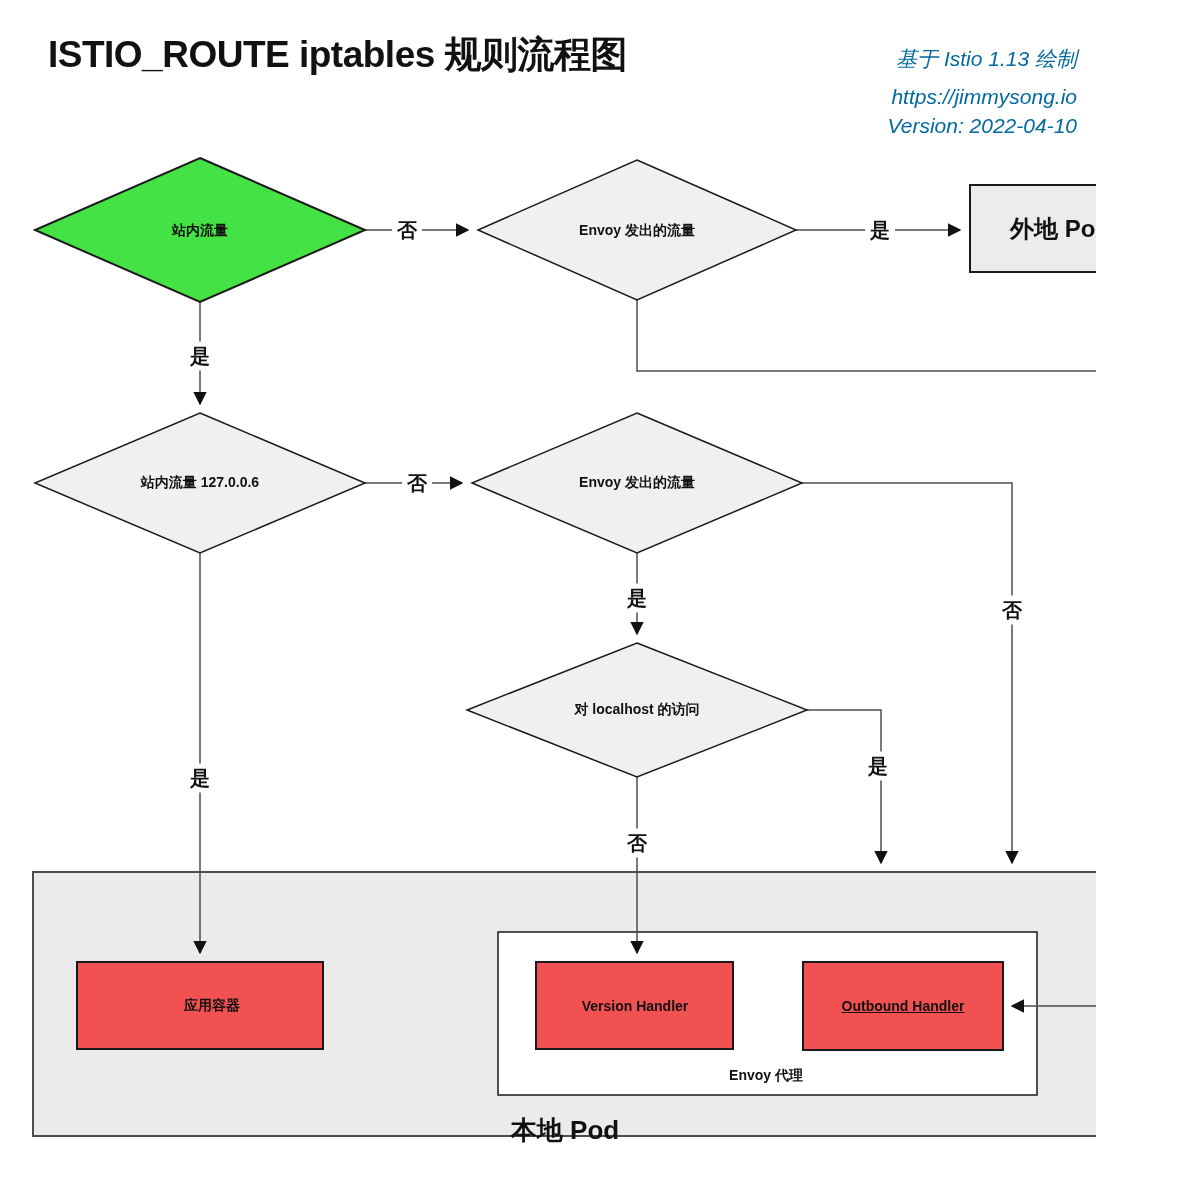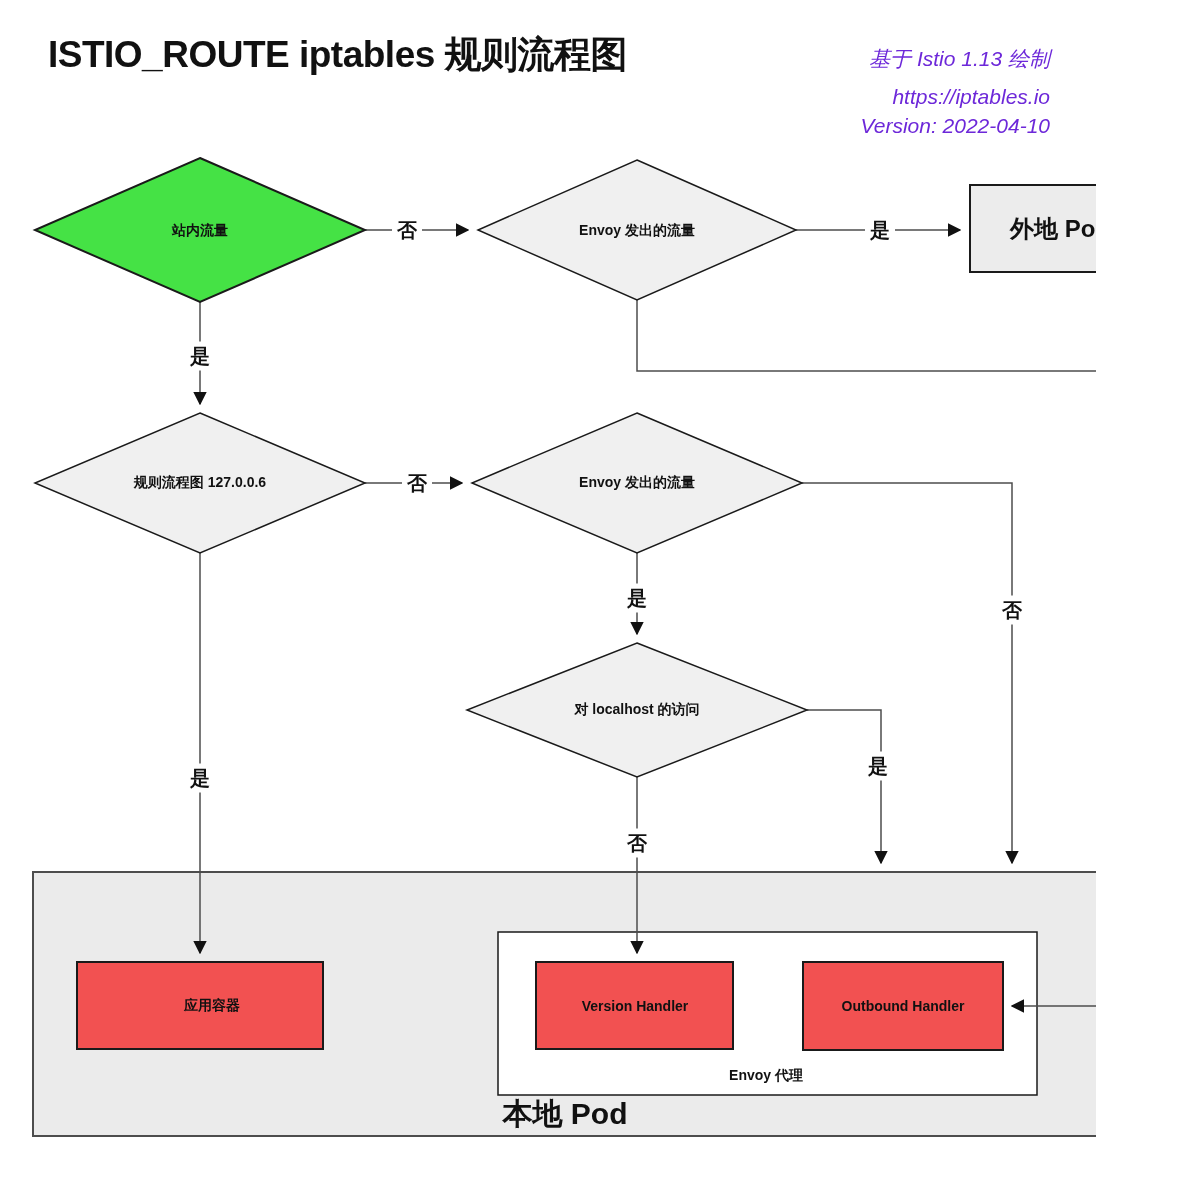--- a/index.html
+++ b/index.html
@@ -1,28 +1,28 @@
 <!DOCTYPE html>
 <html><head>
 <meta charset="utf-8">
 <style>
   html,body{margin:0;padding:0;background:#ffffff;}
   body{font-family:"Liberation Sans","DejaVu Sans",sans-serif;color:#111;}
   .canvas{position:relative;width:1096px;height:1179px;background:#fff;overflow:hidden;}
   .layer{position:absolute;left:0;top:0;width:1200px;height:1179px;}
   .lbl{position:absolute;transform:translate(-50%,-50%);white-space:nowrap;text-align:center;}
   .title{left:48px;top:55px;transform:translate(0,-50%);font-size:37px;font-weight:800;letter-spacing:-0.5px;}
-  .meta{position:absolute;right:46px;text-align:right;font-style:italic;font-size:21px;color:#6d28d9;transform:translate(0,-50%);}
+  .meta{position:absolute;right:19px;text-align:right;font-style:italic;font-size:21px;color:#0369a1;transform:translate(0,-50%);}
   .meta-1{top:59px;}
   .meta-2{top:97px;}
   .meta-3{top:126px;}
   .node-lbl{font-size:14px;font-weight:700;}
   .big-lbl{font-size:24px;font-weight:600;}
   .edge-lbl{font-size:20px;font-weight:700;background:#fff;padding:1px 5px;}
-  .container-lbl{font-size:30px;font-weight:700;}
+  .container-lbl{font-size:26px;font-weight:700;margin-top:16px;}
   svg{display:block;}
 </style>
 </head>
 <body>
 
 <div class="canvas">
 
   <svg class="layer" viewBox="0 0 1200 1179" xmlns="http://www.w3.org/2000/svg">
     <defs>
       <marker id="arrow" viewBox="0 0 10 10" refX="9" refY="5" markerWidth="9" markerHeight="9" orient="auto-start-reverse">
@@ -53,32 +53,32 @@
 
     <polygon points="200,158 365,230 200,302 35,230" stroke-width="2" stroke="#1a1a1a" fill="#45e245"></polygon>
     <polygon points="637,160 796,230 637,300 478,230" stroke-width="1.5" stroke="#1a1a1a" fill="#f0f0f0"></polygon>
     <polygon points="200,413 365,483 200,553 35,483" stroke-width="1.5" stroke="#1a1a1a" fill="#f0f0f0"></polygon>
     <polygon points="637,413 802,483 637,553 472,483" stroke-width="1.5" stroke="#1a1a1a" fill="#f0f0f0"></polygon>
     <polygon points="637,643 807,710 637,777 467,710" stroke-width="1.5" stroke="#1a1a1a" fill="#f0f0f0"></polygon>
   </svg>
 
   <div class="lbl title">ISTIO_ROUTE iptables 规则流程图</div>
   <div class="meta meta-1">基于 Istio 1.13 绘制</div>
-  <div class="meta meta-2">https://iptables.io</div>
+  <div class="meta meta-2">https://jimmysong.io</div>
   <div class="meta meta-3">Version: 2022-04-10</div>
 
   <div class="lbl node-lbl" style="left:200px;top:231px;">站内流量</div>
   <div class="lbl node-lbl" style="left:637px;top:231px;">Envoy 发出的流量</div>
   <div class="lbl big-lbl" style="left:1060px;top:229px;">外地 Pod</div>
-  <div class="lbl node-lbl" style="left:200px;top:483px;">规则流程图 127.0.0.6</div>
+  <div class="lbl node-lbl" style="left:200px;top:483px;">站内流量 127.0.0.6</div>
   <div class="lbl node-lbl" style="left:637px;top:483px;">Envoy 发出的流量</div>
   <div class="lbl node-lbl" style="left:637px;top:710px;text-align:center;">对 localhost 的访问</div>
   <div class="lbl node-lbl" style="left:212px;top:1006px;">应用容器</div>
   <div class="lbl node-lbl" style="left:635px;top:1006px;">Version Handler</div>
-  <div class="lbl node-lbl" style="left:903px;top:1006px;">Outbound Handler</div>
+  <div class="lbl node-lbl" style="left:903px;top:1006px;text-decoration:underline;">Outbound Handler</div>
   <div class="lbl node-lbl" style="left:766px;top:1076px;text-align:center;">Envoy 代理</div>
   <div class="lbl container-lbl" style="left:565px;top:1114px;">本地 Pod</div>
 
   <div class="lbl edge-lbl" style="left:407px;top:230px;">否</div>
   <div class="lbl edge-lbl" style="left:880px;top:230px;">是</div>
   <div class="lbl edge-lbl" style="left:200px;top:356px;">是</div>
   <div class="lbl edge-lbl" style="left:417px;top:483px;">否</div>
   <div class="lbl edge-lbl" style="left:637px;top:598px;">是</div>
   <div class="lbl edge-lbl" style="left:637px;top:843px;">否</div>
   <div class="lbl edge-lbl" style="left:878px;top:766px;">是</div>

